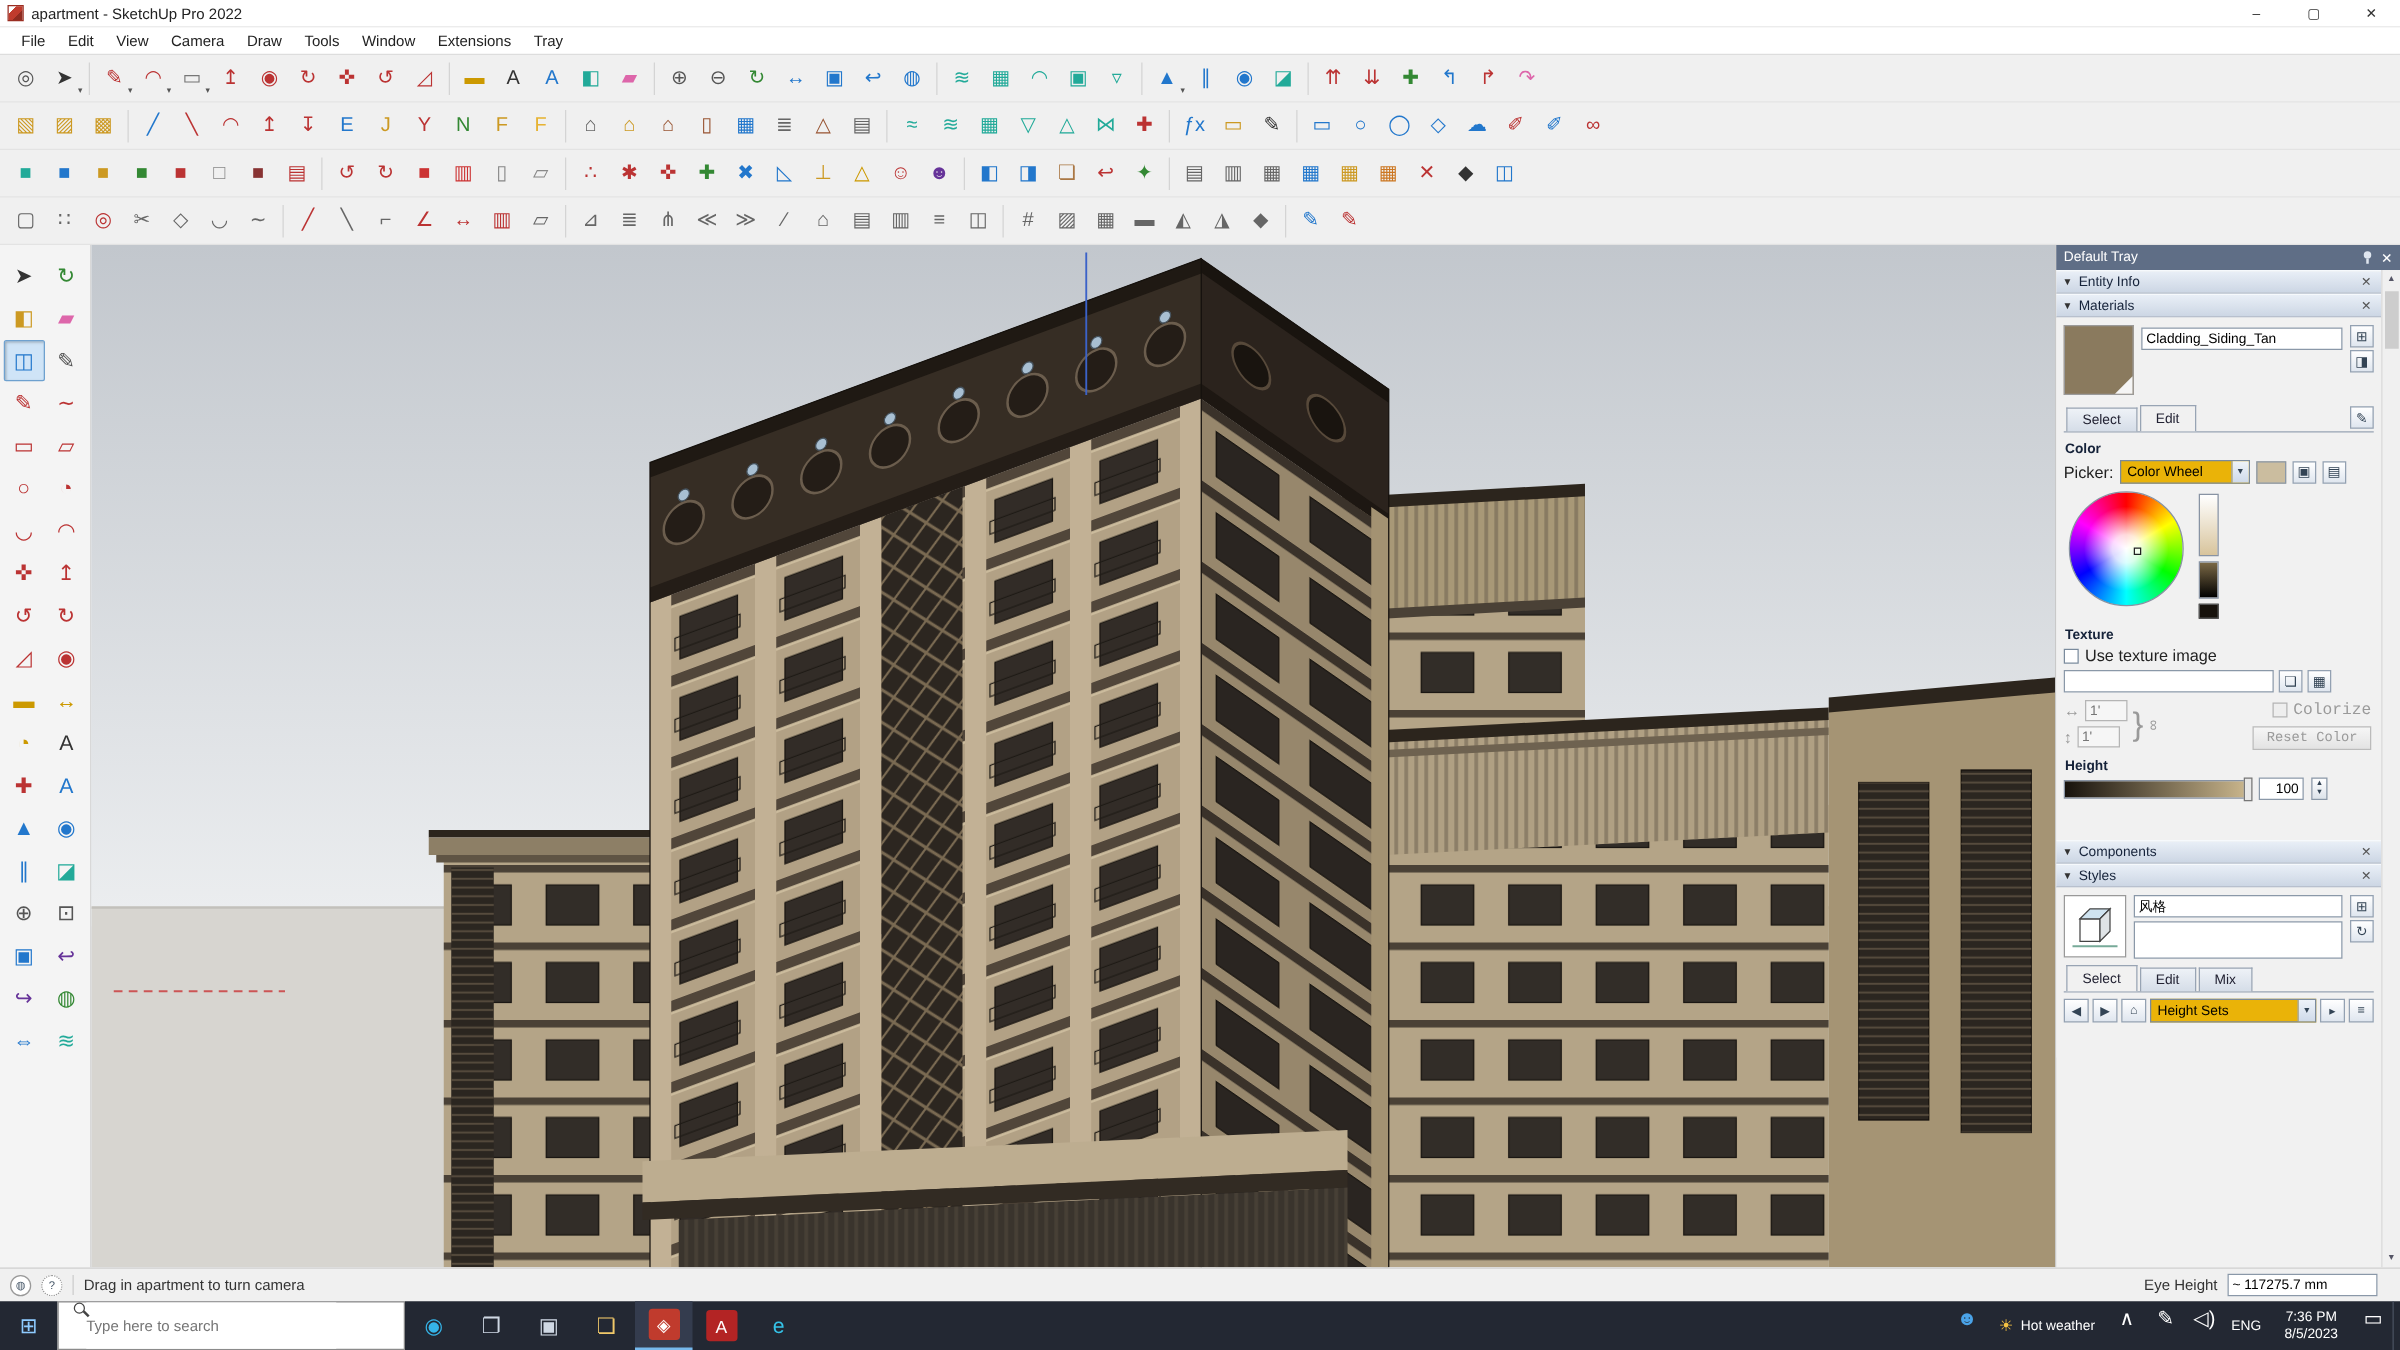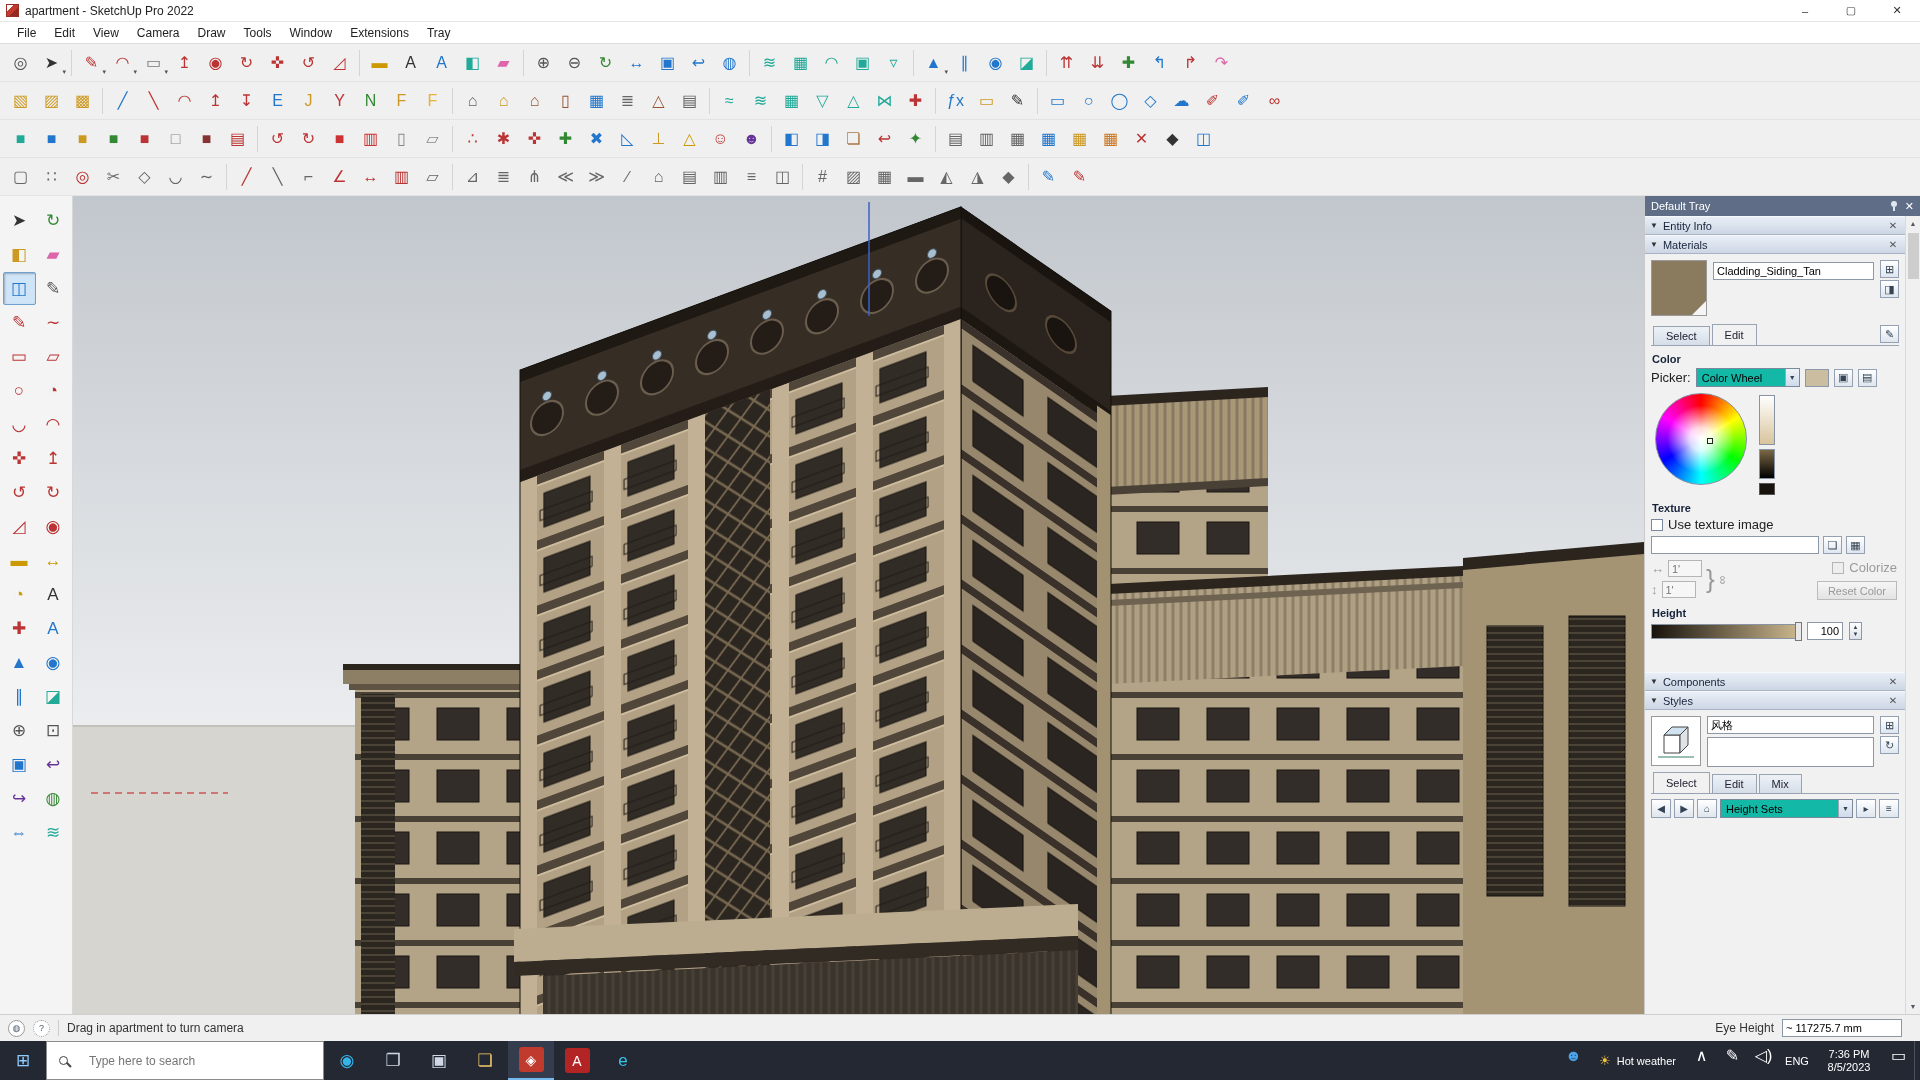--- a/index.html
+++ b/index.html
@@ -72,21 +72,21 @@
   .sbtn { width:19px; height:18px; border:1px solid #93a1b2; background:linear-gradient(#ffffff,#dfe6ef);
     font-size:11px; display:flex; align-items:center; justify-content:center; color:#345; }
   .tabsrow { display:flex; align-items:flex-end; margin-top:8px; border-bottom:1px solid #98a4b4; padding:0 0 0 2px; }
   .tab { height:19px; padding:0 12px; font-size:11px; color:#223; border:1px solid #98a4b4; border-bottom:none;
     background:linear-gradient(#eef2f7,#d5dde8); display:flex; align-items:center; margin-right:2px; }
   .tab.active { background:#f1f1f1; height:21px; }
   .seclabel { font-size:11px; font-weight:bold; color:#16233a; margin:7px 0 3px 1px; }
   .pickrow { display:flex; align-items:center; gap:5px; }
   .lbl { font-size:13px; color:#222; }
   .lbl.dim { color:#9a9a9a; }
-  .sel { height:19px; border:1px solid #7a8a9c; background:#14b8a6; font-size:11px; display:flex; align-items:center; }
+  .sel { height:19px; border:1px solid #7a8a9c; background:#eab308; font-size:11px; display:flex; align-items:center; }
   .sel .val { padding:0 5px; flex:1; }
   .sel .car { width:14px; height:100%; background:linear-gradient(#eef3f9,#cfdaea); border-left:1px solid #9aa8ba;
     display:flex; align-items:center; justify-content:center; font-size:7px; color:#345; }
   .swatchbox { width:24px; height:18px; border:1px solid #8a98a8; }
   .wheelrow { display:flex; gap:12px; margin-top:6px; padding-left:4px; }
   .wheel { width:92px; height:92px; border-radius:50%; border:1px solid #8893a3; position:relative;
     background:radial-gradient(closest-side,#ffffff 0%,rgba(255,255,255,0.85) 25%,rgba(255,255,255,0) 75%),
       conic-gradient(#f00,#ff0,#0f0,#0ff,#00f,#f0f,#f00); }
   .wheelmark { position:absolute; left:57%; top:49%; width:6px; height:6px; border:1px solid #222; background:rgba(255,255,255,.4); }
   .valbars { display:flex; flex-direction:column; gap:4px; padding-top:2px; }
@@ -96,21 +96,21 @@
   .chkrow { display:flex; align-items:center; gap:5px; margin-top:2px; }
   .chk { width:12px; height:12px; border:1px solid #7a8a9c; background:#fff; flex:0 0 auto; }
   .chk.dim { border-color:#b5b5b5; background:#eee; }
   .texrow { display:flex; align-items:center; gap:4px; margin-top:4px; }
   .dimgrid { display:flex; margin-top:6px; }
   .dimleft { display:flex; flex-direction:column; gap:4px; }
   .dimrow { display:flex; align-items:center; gap:4px; }
   .dimfield { width:34px; height:17px; border:1px solid #b5b5b5; background:#f6f6f6; font-size:11px; color:#777; padding:0 3px; }
   .brace { font-size:26px; color:#999; margin:0 4px; line-height:38px; }
   .chain { font-size:12px; color:#999; transform:rotate(90deg); }
-  .dimright { margin-left:auto; display:flex; flex-direction:column; gap:6px; align-items:flex-end; padding-right:2px; }
+  .dimright { margin-left:auto; display:flex; flex-direction:column; gap:6px; align-items:flex-end; padding-right:2px;font-family:Liberation Mono, monospace; }
   .rstbtn { height:19px; padding:0 10px; border:1px solid #bbb; background:linear-gradient(#f6f6f6,#e3e3e3);
     color:#9a9a9a; font-size:11px; display:flex; align-items:center; }
   .oprow { display:flex; align-items:center; gap:6px; }
   .opslider { width:150px; height:15px; border:1px solid #8893a3; background:linear-gradient(90deg,#17120c,#cdb98f); position:relative; }
   .ophandle { position:absolute; right:-2px; top:-3px; width:7px; height:19px; background:#e8e8e8; border:1px solid #777; }
   .spin { width:13px; height:18px; border:1px solid #8a98a8; background:linear-gradient(#fff,#dde3ea);
     display:flex; flex-direction:column; align-items:center; justify-content:center; font-size:6px; color:#345; line-height:1.1; }
 
   .stylerow1 { display:flex; gap:6px; }
   .stylethumb { width:50px; height:50px; background:#fff; border:1px solid #999; flex:0 0 auto;
@@ -134,22 +134,22 @@
   .sico.dashed { border-style:dotted; }
   .vdiv { width:1px; height:16px; background:#ccc; }
   #eyearea { margin-left:auto; display:flex; align-items:center; gap:8px; padding-right:10px; }
 
   
   #taskbar { position:absolute; left:0; top:1041px; width:1920px; height:39px; background:#232833;
     display:flex; align-items:stretch; }
   .tbicon { width:46px; display:flex; align-items:center; justify-content:center; font-size:17px; color:#dce9f5; }
   .tbicon .chip { width:25px; height:25px; border-radius:3px; display:flex; align-items:center; justify-content:center; font-size:14px; }
   .tbicon.active { background:#343c4e; border-bottom:2px solid #76b9ed; }
-  #searchbox { width:278px; background:#fff; border:1px solid #8b8b8b; display:flex; align-items:center;
-    gap:21px; padding-left:12px; }
+  #searchbox { width:278px; background:#fff; border:1px solid #8b8b8b; display:flex; 
+    gap:1px; padding-left:12px; }
   .mag { width:9px; height:9px; border:1.6px solid #444; border-radius:50%; position:relative; flex:0 0 auto; }
   .mag::after { content:""; position:absolute; width:6px; height:1.6px; background:#444; transform:rotate(45deg);
     right:-5px; bottom:-2px; }
   #searchbox input { border:none; outline:none; font-size:12px; width:200px; color:#222; font-family:"Liberation Sans",sans-serif; }
   #tb-right { margin-left:auto; display:flex; align-items:stretch; }
   #weather { display:flex; align-items:center; gap:6px; padding:0 10px; color:#fff; font-size:11px; }
   .trayicon-row { display:flex; align-items:stretch; }
   #lang { width:36px; display:flex; align-items:center; justify-content:center; color:#fff; font-size:11px; }
   #clock { width:68px; display:flex; flex-direction:column; align-items:center; justify-content:center;
     color:#fff; font-size:11px; line-height:13px; }

